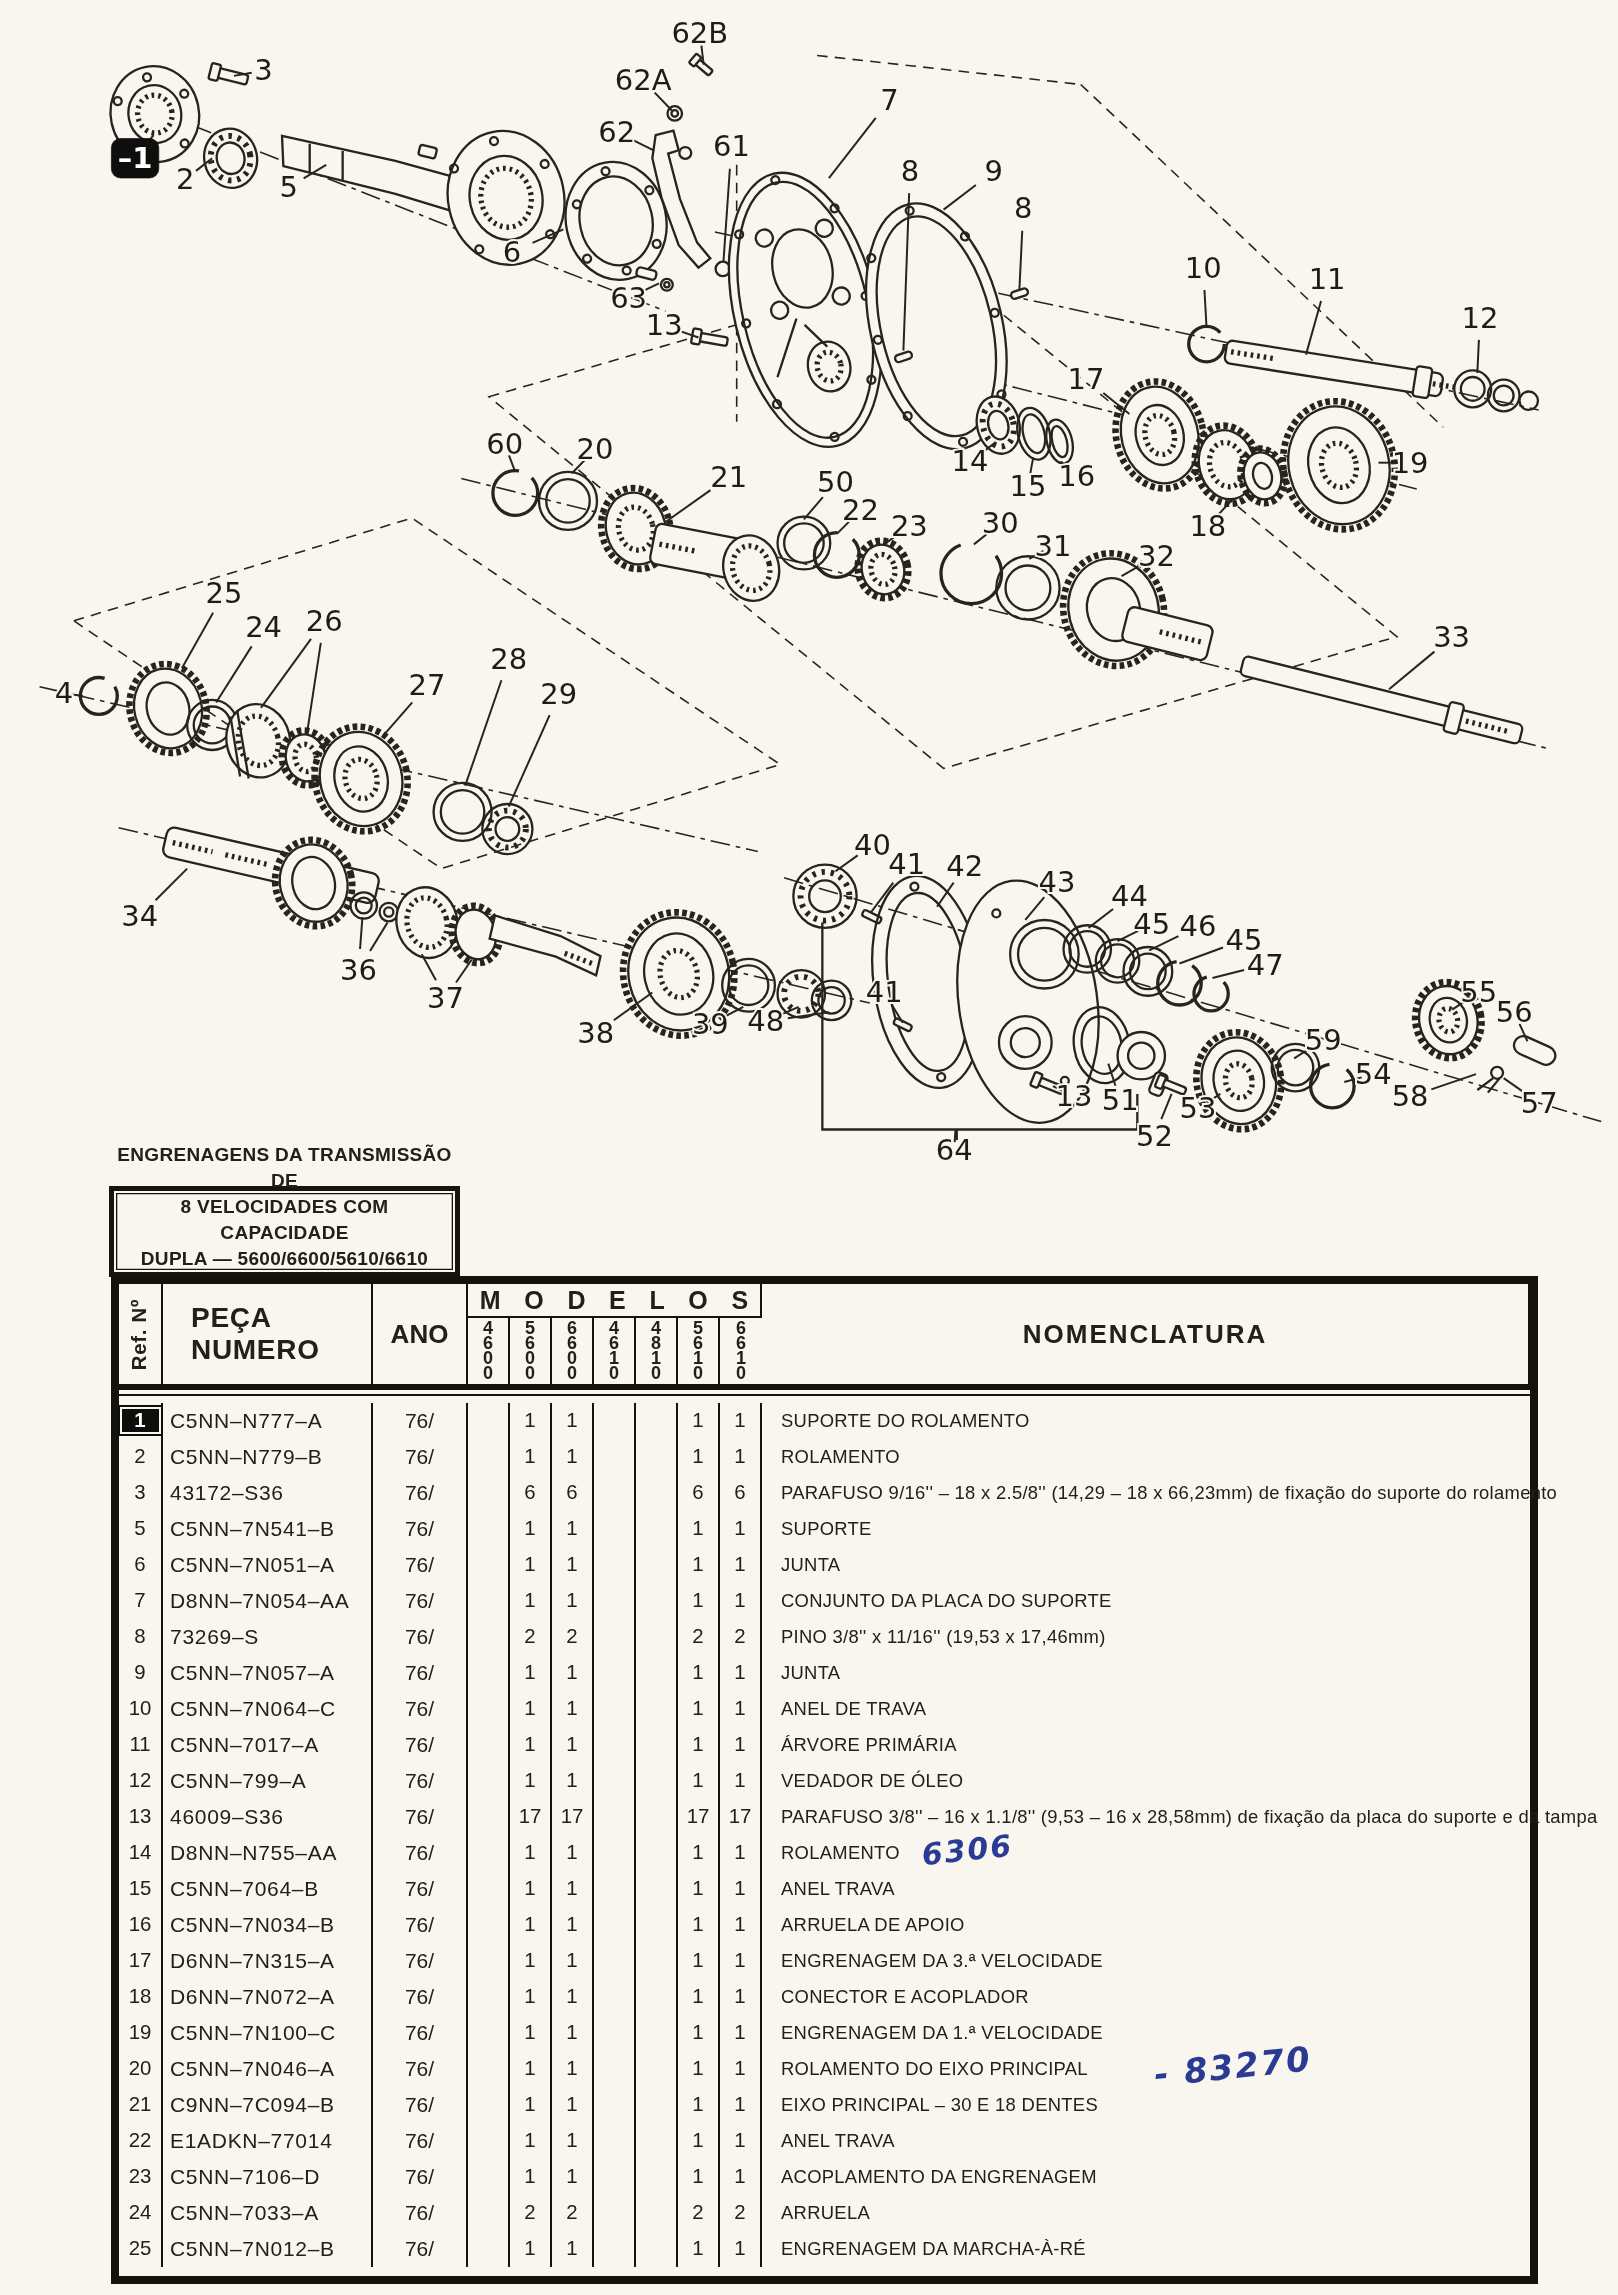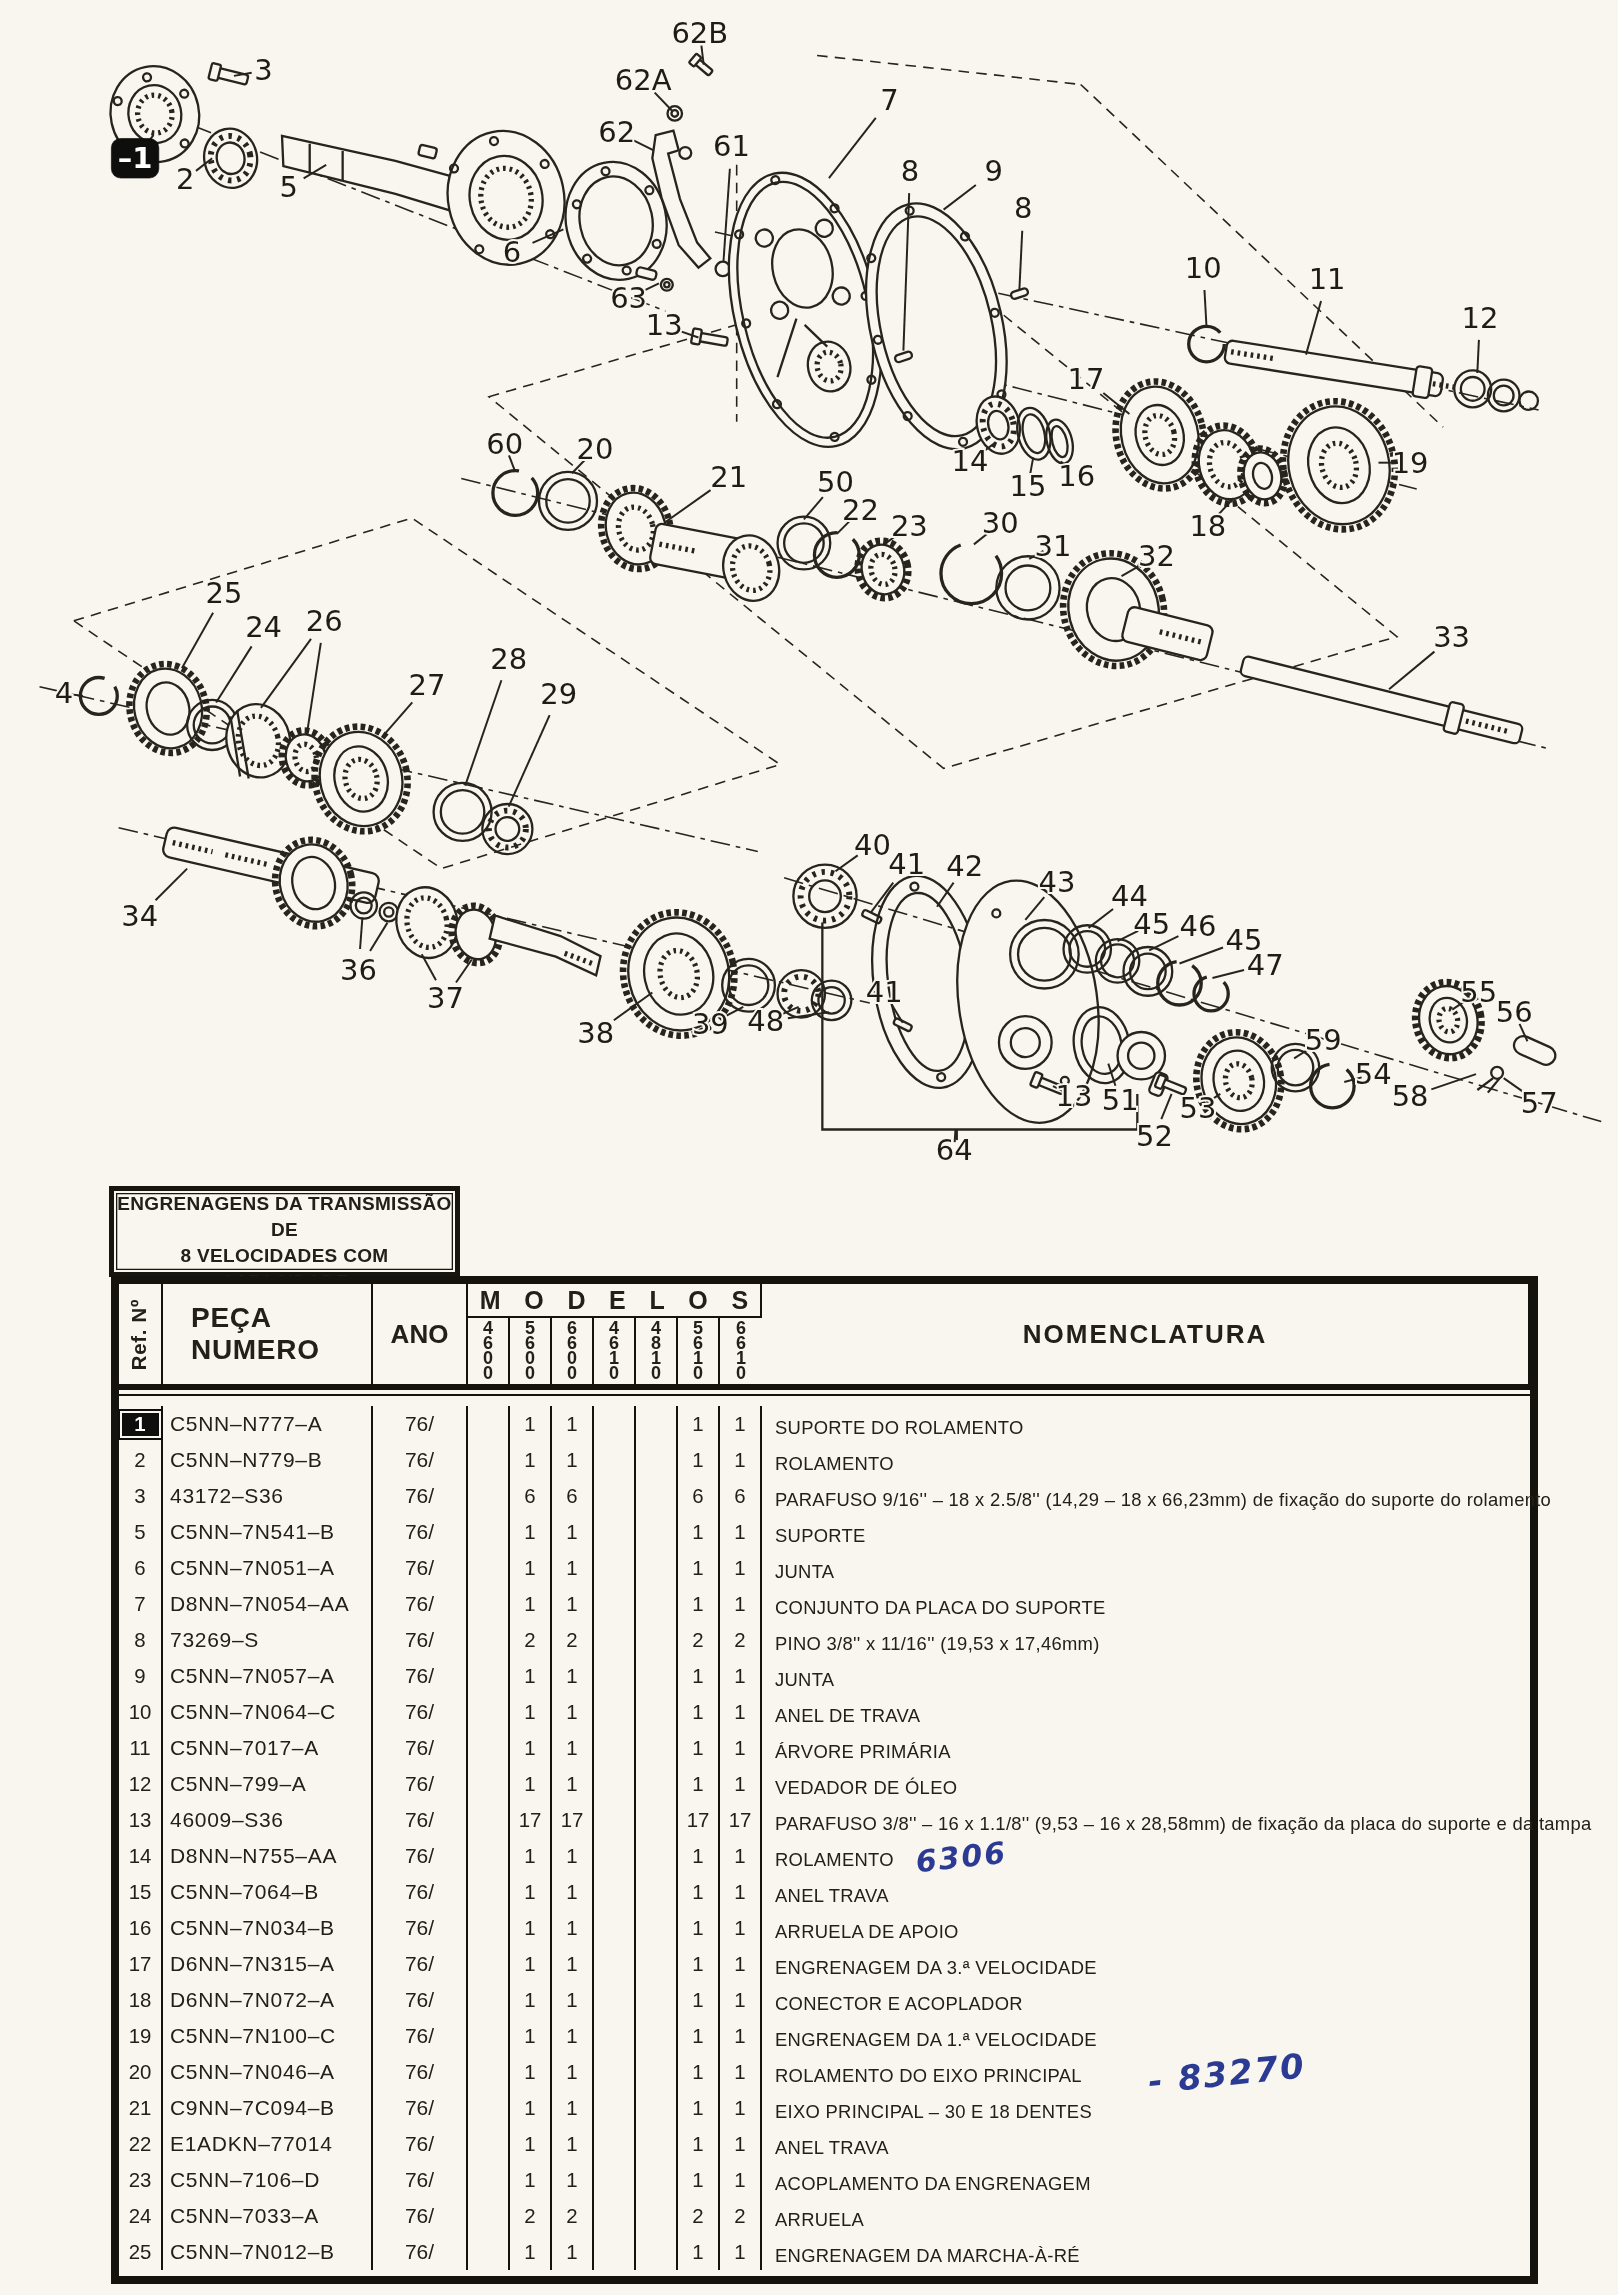--- a/index.html
+++ b/index.html
@@ -12,21 +12,21 @@
   .bal{fill:none;stroke:#26241f;stroke-width:9;stroke-dasharray:5 9;}
   .spl{fill:none;stroke:#26241f;stroke-width:8;stroke-dasharray:4 6;}
   .axis{fill:none;stroke:#26241f;stroke-width:2.4;stroke-dasharray:30 9 7 9;}
   .dash{fill:none;stroke:#26241f;stroke-width:2.4;stroke-dasharray:16 11;}
   .snap{fill:none;stroke:#26241f;stroke-width:5;}
   #callout-layer text{font-family:"DejaVu Sans",sans-serif;font-size:44px;fill:#1d1c17;paint-order:stroke;stroke:#f8f6ee;stroke-width:6;text-anchor:middle;}
   #callout-layer line{stroke:#26241f;stroke-width:3;}
   #callout-layer .badge-rect{fill:#0e0e0c;stroke:#0e0e0c;}
   #callout-layer .badge-txt{fill:#ffffff;stroke:none;font-weight:bold;}
   
-  .title-box{position:absolute;left:109px;top:1186px;width:351px;height:91px;border:5.3px solid #16150f;box-sizing:border-box;display:flex;flex-direction:column;justify-content:space-between;align-items:center;background:#f8f6ee;box-shadow:inset 0 0 0 2px #f8f6ee, inset 0 0 0 3.3px #16150f;}
+  .title-box{position:absolute;left:109px;top:1186px;width:351px;height:91px;border:5.3px solid #16150f;box-sizing:border-box;display:flex;flex-direction:column;justify-content:flex-end;align-items:center;background:#f8f6ee;box-shadow:inset 0 0 0 2px #f8f6ee, inset 0 0 0 3.3px #16150f;}
   .title-box span{display:block;font-weight:bold;font-size:19px;line-height:26px;letter-spacing:0.3px;text-align:center;}
   
   .tbl{position:absolute;left:111px;top:1276px;width:1411px;border:8px solid #14130e;box-sizing:content-box;background:#f8f6ee;}
   .grid{display:grid;grid-template-columns:44px 210px 95px 42px 42px 42px 42px 42px 42px 42px 1fr;}
   .thead{border-bottom:6px solid #14130e;}
   .thead .hrow{grid-template-rows:34px 66px;}
   .c{border-right:2px solid #14130e;box-sizing:border-box;}
   .c:last-child{border-right:none;}
   .hcell{display:flex;align-items:center;justify-content:center;font-weight:bold;}
   .span2{grid-row:1/3;}
@@ -38,21 +38,21 @@
   .modcol{display:flex;flex-direction:column;align-items:center;justify-content:center;font-size:18px;font-weight:bold;line-height:15px;}
   .nomhead{font-size:26px;letter-spacing:2px;}
   .dblline{height:4px;border-bottom:2px solid #14130e;}
   .tbody{padding-top:6.6px;padding-bottom:9.2px;}
   .row{height:36px;align-items:center;}
   .rc{display:flex;align-items:center;height:36px;box-sizing:border-box;}
   .ref{justify-content:center;font-size:20.4px;}
   .part{padding-left:7px;font-size:21px;letter-spacing:0.7px;}
   .year{justify-content:center;font-size:21px;}
   .qty{justify-content:center;font-size:20.4px;}
-  .nom{padding-left:13px;font-size:18.4px;letter-spacing:0.3px;white-space:nowrap;overflow:visible;margin-top:7px;}
+  .nom{padding-left:19px;font-size:18.4px;letter-spacing:0.3px;white-space:nowrap;overflow:visible;}
   .badge{display:inline-block;background:#0e0e0c;color:#fff;min-width:33px;text-align:center;padding:2px 4px;box-shadow:inset 0 0 0 2px #f8f6ee, 0 0 0 2px #0e0e0c;font-weight:bold;}
   .hand{font-family:"DejaVu Sans",sans-serif;font-style:italic;font-weight:bold;color:#2b3a93;font-size:30px;display:inline-block;margin-left:22.4px;letter-spacing:2px;transform:rotate(-6deg) translateY(-2.6px);}
   .hand:empty{display:none;}
   [data-ref="20"] .hand{font-size:34px;margin-left:66px;}
 </style>
 </head>
 <body>
 
 <div id="page">
 

